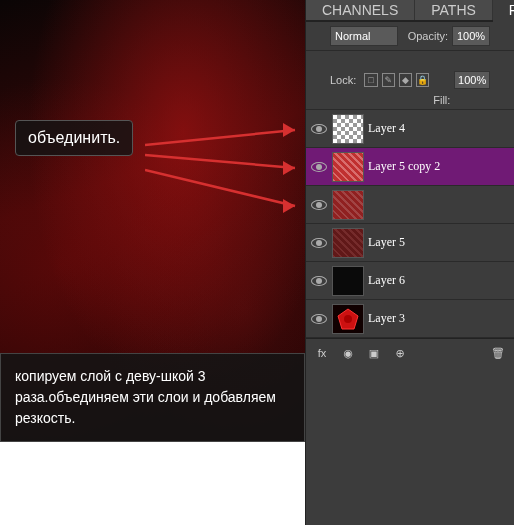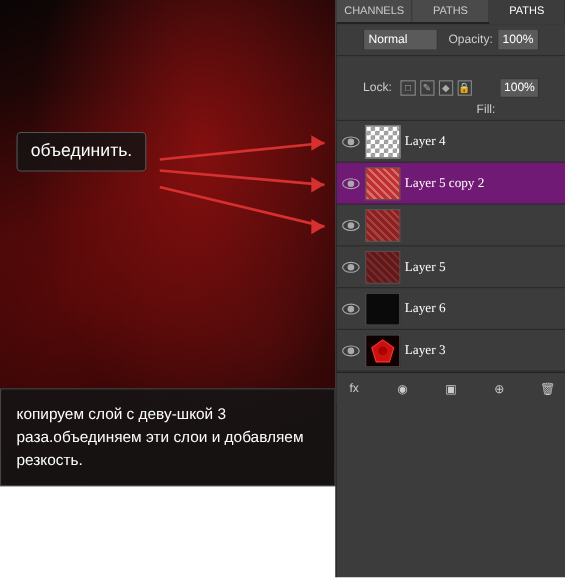--- a/index.html
+++ b/index.html
@@ -86,26 +86,26 @@
       display: flex;
       background: #4a4a4a;
       border-bottom: 2px solid #222;
       height: 22px;
     }
     .tab {
       flex: 1;
       display: flex;
       align-items: center;
       justify-content: center;
-      font-size: 10px;
+      font-size: 14px;
       color: #ccc;
       cursor: pointer;
       background: #4a4a4a;
       border-right: 1px solid #333;
-      padding: 0 4px;
+      padding: 0 16px;
     }
     .tab.active {
       background: #3c3c3c;
       color: #fff;
       border-bottom: 2px solid #3c3c3c;
       margin-bottom: -2px;
     }
 
     
     .blend-row {
@@ -248,21 +248,21 @@
       background-size: 8px 8px;
       background-position: 0 0, 4px 4px;
     }
 
     
     .layer-toolbar {
       display: flex;
       padding: 4px 6px;
       background: #3c3c3c;
       border-top: 1px solid #222;
-      gap: 24px;
+      gap: 6px;
     }
     .toolbar-btn {
       width: 20px;
       height: 20px;
       display: flex;
       align-items: center;
       justify-content: center;
       color: #ccc;
       font-size: 11px;
       cursor: pointer;

